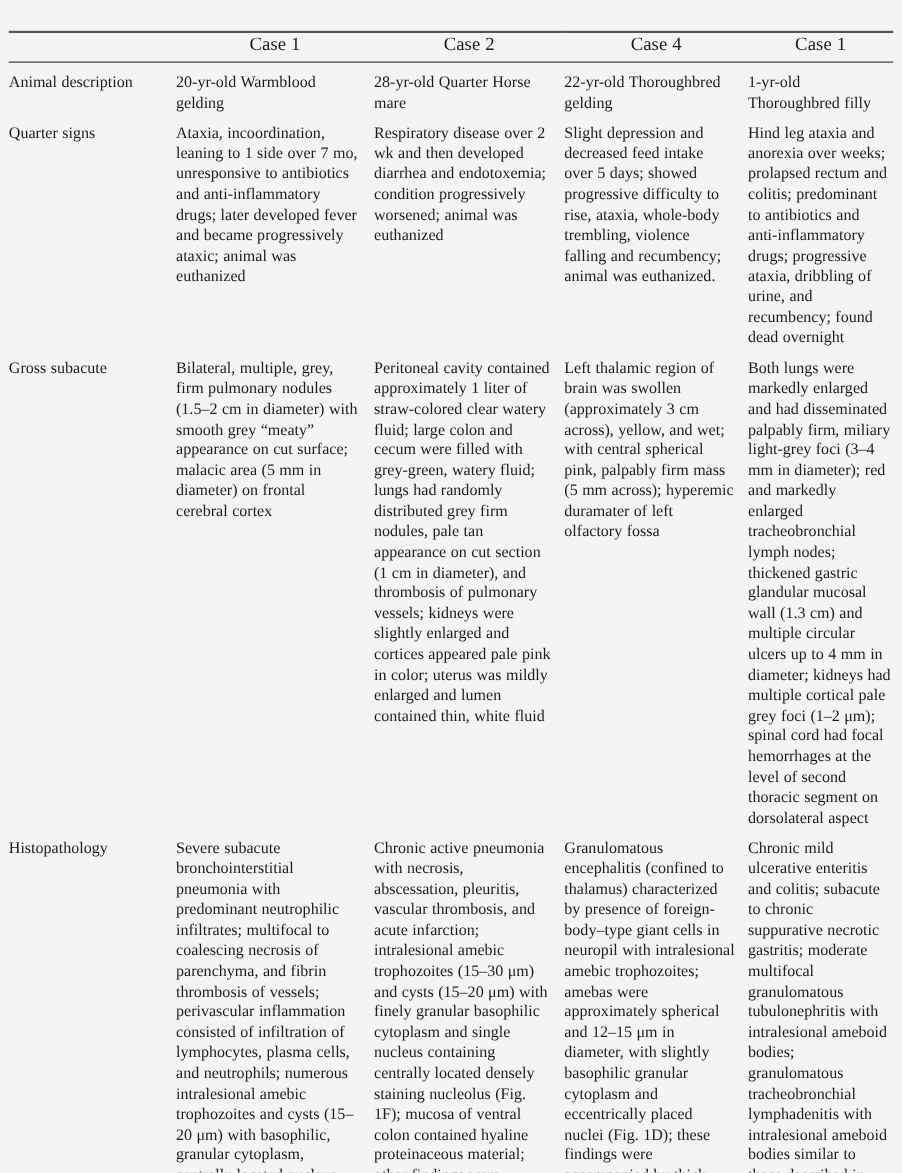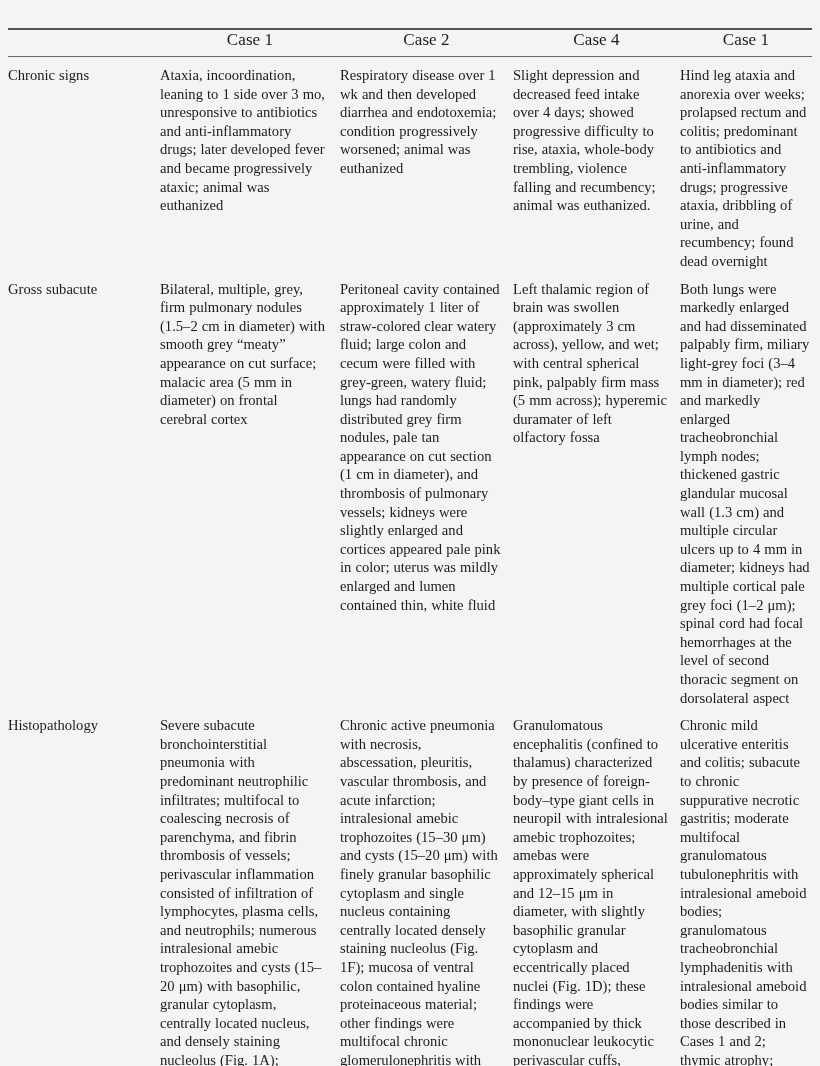--- a/index.html
+++ b/index.html
@@ -88,24 +88,31 @@
       <tr class="head-row">
         <th class="label-head"></th>
         <th>Case 1</th>
         <th>Case 2</th>
         <th>Case 4</th>
         <th>Case 1</th>
       </tr>
     </thead>
     <tbody>
       <tr>
-        <td class="row-label">Chronic signs</td>
-        <td class="cell-c1">Ataxia, incoordination, leaning to 1 side over 3 mo, unresponsive to antibiotics and anti-inflammatory drugs; later developed fever and became progressively ataxic; animal was euthanized</td>
-        <td class="cell-c2">Respiratory disease over 1 wk and then developed diarrhea and endotoxemia; condition progressively worsened; animal was euthanized</td>
-        <td class="cell-c3">Slight depression and decreased feed intake over 4 days; showed progressive difficulty to rise, ataxia, whole-body trembling, violence falling and recumbency; animal was euthanized.</td>
+        <td class="row-label">Animal description</td>
+        <td class="cell-c1">20-yr-old Warmblood gelding</td>
+        <td class="cell-c2">28-yr-old Quarter Horse mare</td>
+        <td class="cell-c3">22-yr-old Thoroughbred gelding</td>
+        <td class="cell-c4">1-yr-old Thoroughbred filly</td>
+      </tr>
+      <tr>
+        <td class="row-label">Quarter signs</td>
+        <td class="cell-c1">Ataxia, incoordination, leaning to 1 side over 7 mo, unresponsive to antibiotics and anti-inflammatory drugs; later developed fever and became progressively ataxic; animal was euthanized</td>
+        <td class="cell-c2">Respiratory disease over 2 wk and then developed diarrhea and endotoxemia; condition progressively worsened; animal was euthanized</td>
+        <td class="cell-c3">Slight depression and decreased feed intake over 5 days; showed progressive difficulty to rise, ataxia, whole-body trembling, violence falling and recumbency; animal was euthanized.</td>
         <td class="cell-c4">Hind leg ataxia and anorexia over weeks; prolapsed rectum and colitis; predominant to antibiotics and anti-inflammatory drugs; progressive ataxia, dribbling of urine, and recumbency; found dead overnight</td>
       </tr>
       <tr>
         <td class="row-label">Gross subacute</td>
         <td class="cell-c1">Bilateral, multiple, grey, firm pulmonary nodules (1.5–2 cm in diameter) with smooth grey “meaty” appearance on cut surface; malacic area (5 mm in diameter) on frontal cerebral cortex</td>
         <td class="cell-c2">Peritoneal cavity contained approximately 1 liter of straw-colored clear watery fluid; large colon and cecum were filled with grey-green, watery fluid; lungs had randomly distributed grey firm nodules, pale tan appearance on cut section (1 cm in diameter), and thrombosis of pulmonary vessels; kidneys were slightly enlarged and cortices appeared pale pink in color; uterus was mildly enlarged and lumen contained thin, white fluid</td>
         <td class="cell-c3">Left thalamic region of brain was swollen (approximately 3 cm across), yellow, and wet; with central spherical pink, palpably firm mass (5 mm across); hyperemic duramater of left olfactory fossa</td>
         <td class="cell-c4">Both lungs were markedly enlarged and had disseminated palpably firm, miliary light-grey foci (3–4 mm in diameter); red and markedly enlarged tracheobronchial lymph nodes; thickened gastric glandular mucosal wall (1.3 cm) and multiple circular ulcers up to 4 mm in diameter; kidneys had multiple cortical pale grey foci (1–2 μm); spinal cord had focal hemorrhages at the level of second thoracic segment on dorsolateral aspect</td>
       </tr>
       <tr>

